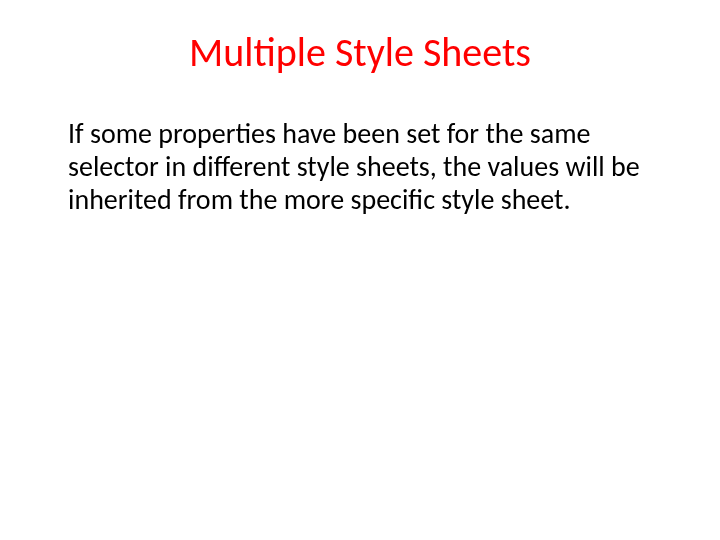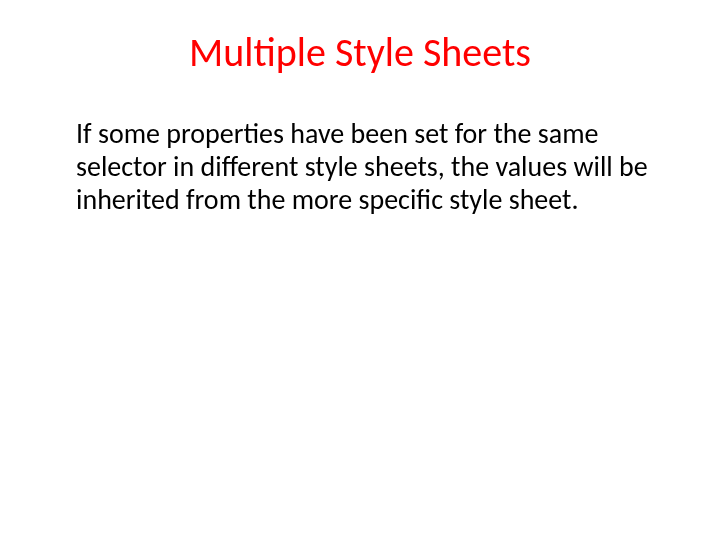--- a/index.html
+++ b/index.html
@@ -25,21 +25,20 @@
     margin: 0;
     padding-top: 28px;
     padding-bottom: 10px;
     letter-spacing: 0px;
   }
   .body {
     padding: 30px 40px 0 40px;
     font-size: 28px;
     line-height: 1.18;
     color: #000;
-    margin-left: 8px;
   }
   .body p {
     margin: 0 0 0 0;
     text-indent: 0;
   }
   .para {
     padding-left: 28px;
     text-indent: -28px;
     margin-bottom: 2px;
   }

